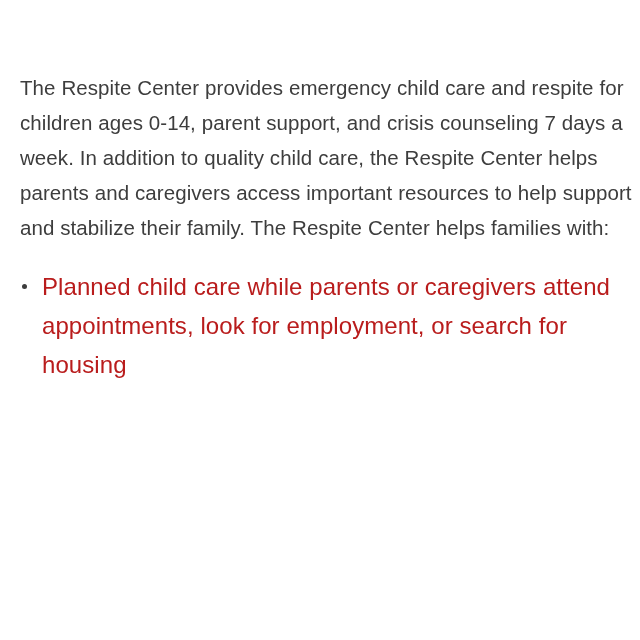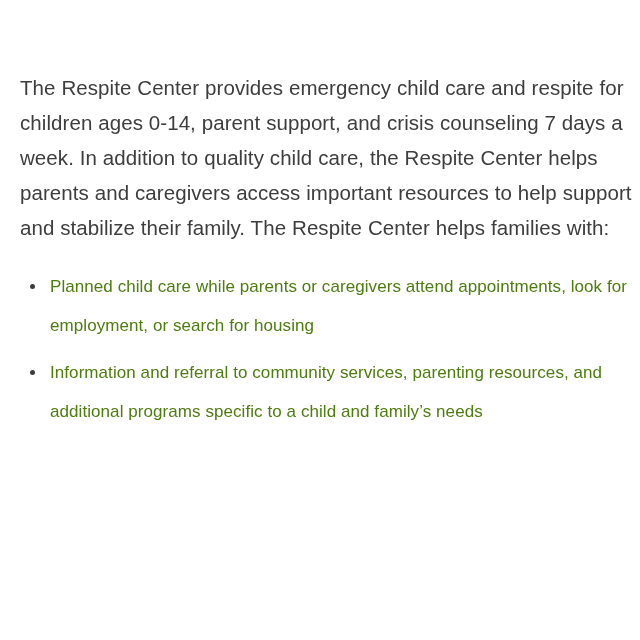--- a/index.html
+++ b/index.html
@@ -45,25 +45,25 @@
   .services-list {
     list-style: none;
     margin: 0;
     padding: 0;
     margin-top: 22px;
   }
 
   .service-item {
     position: relative;
     padding-left: 22px;
-    margin: 8px;
+    margin: 0;
     margin-bottom: 0px;
-    font-size: 17px;
+    font-size: 24px;
     line-height: 39px;
-    color: #4d7c0f;
+    color: #b91c1c;
     letter-spacing: 0.07px;
   }
 
   .service-item .bullet-marker {
     position: absolute;
     left: 2px;
     top: 17px;
     width: 5px;
     height: 5px;
     border-radius: 50%;
@@ -86,22 +86,18 @@
 
     <ul class="services-list">
 
       <li class="service-item">
         <span class="bullet-marker"></span>
         <span class="service-text">Planned child care while parents or caregivers attend appointments, look for employment, or search for housing</span>
       </li>
 
 
 
-      <li class="service-item">
-        <span class="bullet-marker"></span>
-        <span class="service-text">Information and referral to community services, parenting resources, and additional programs specific to a child and family’s needs</span>
-      </li>
 
     </ul>
 
   </div>
 
 </div>
 
 </body></html>

